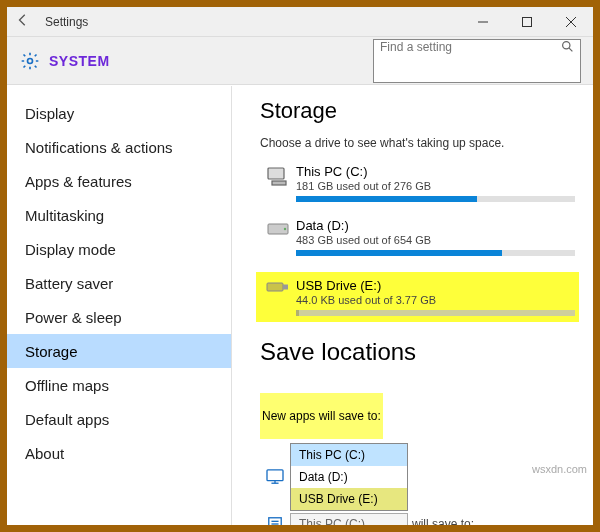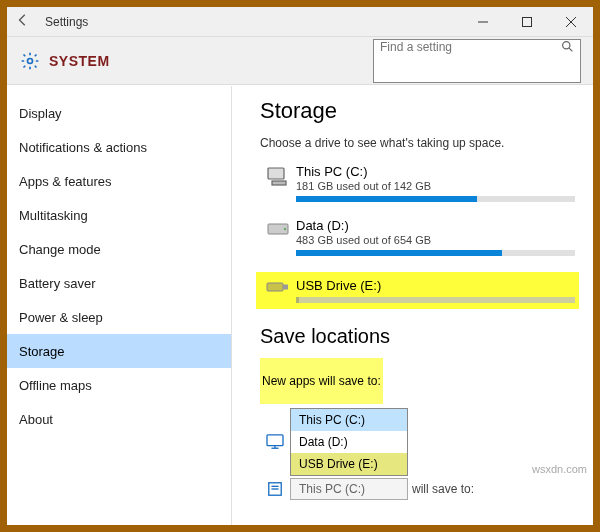--- a/index.html
+++ b/index.html
@@ -31,42 +31,42 @@
 
   
   .headerrow {
     height: 48px; background: #f0f0f0; border-bottom: 1px solid #ddd;
     display:flex; align-items:center; padding: 0 12px;
   }
   .gear {
     width:22px; height:22px; margin-right:8px;
     display:flex;align-items:center;justify-content:center;
   }
-  .headerrow h1 { font-size: 14px; font-weight:600; letter-spacing:0.5px; color:#7f1d1d;}
+  .headerrow h1 { font-size: 14px; font-weight:600; letter-spacing:0.5px; color:#6d28d9;}
   .headerrow .spacer{flex:1;}
   .searchbox {
     width: 208px; height: 44px; border:1px solid #888; background:#fff;
     display:flex; align-items:flex-start; padding:0 6px;
   }
   .searchbox input {
     border:none; outline:none; flex:1; font-size:12px; color:#555; background:transparent;
   }
   .searchbox .sicon { color:#666; font-size:13px; }
 
   
   .body { position:absolute; top:79px; bottom:0; left:0; right:0; display:flex; }
 
   
   .sidebar {
     width: 225px; border-right:1px solid #e0e0e0;
     padding: 10px 0; overflow:hidden;
   }
   .sidebar .item {
-    height: 34px; display:flex; align-items:center; padding-left:12px;
-    font-size: 13px; color:#222; cursor:pointer;
+    height: 34px; display:flex; align-items:center; padding-left:18px;
+    font-size: 15px; color:#222; cursor:pointer;
   }
   .sidebar .item.selected {
     background:#b9dcff; color:#000;
   }
 
   
   .main {
     flex:1; padding: 12px 18px 12px 28px; overflow:hidden; position:relative;
   }
   .main h2 { font-size:22px; font-weight:400; margin-bottom:12px; }
@@ -81,21 +81,21 @@
     height:6px; width:100%; background:#e0e0e0; margin-top:4px; position:relative;
   }
   .bar .fill { position:absolute; left:0; top:0; bottom:0; background:#0a84d8; }
 
   .drive.hl {
     background:#feff3a; padding:6px 4px; margin-left:-4px; margin-right:-4px;
   }
   .drive.hl .bar{ background:#cfcf9c; }
   .drive.hl .bar .fill{ background:#b0b070; }
 
-  .main h3 { font-size:20px; font-weight:400; margin-top:10px; margin-bottom:10px; }
+  .main h3 { font-size:24px; font-weight:400; margin-top:10px; margin-bottom:27px; }
 
   .saveblock { margin-top:6px; }
   .savelabel { font-size:12px; display:inline-block; padding:16px 2px;}
   .savelabel.hl { background:#feff70; }
 
   .dropdowns { position:relative; margin-top:4px; margin-left:0; }
   .dd-row { display:flex; align-items:center; }
   .dd-icon { width:30px; display:flex; justify-content:center; color:#0a70c0; }
   .dd-list {
     border:1px solid #888; background:#fff; width:118px;
@@ -168,44 +168,45 @@
     </div>
   </div>
 
   <div class="body">
 
     <div class="sidebar" id="sidebar">
         <div class="item">Display</div>
         <div class="item">Notifications &amp; actions</div>
         <div class="item">Apps &amp; features</div>
         <div class="item">Multitasking</div>
-        <div class="item">Change mode</div>
+        <div class="item">Display mode</div>
         <div class="item">Battery saver</div>
         <div class="item">Power &amp; sleep</div>
         <div class="item selected">Storage</div>
         <div class="item">Offline maps</div>
+        <div class="item">Default apps</div>
         <div class="item">About</div>
       </div>
 
     <div class="main">
 
       <h2>Storage</h2>
       <div class="sub">Choose a drive to see what's taking up space.</div>
 
       <div id="drives">
           <div class="drive">
             <div class="dicon">
               <svg width="24" height="20" viewBox="0 0 24 20" fill="none" stroke="#666" stroke-width="1.2">
                 <rect x="2" y="2" width="16" height="11" rx="1" fill="#ddd"></rect>
                 <rect x="6" y="15" width="14" height="4" fill="#bbb"></rect>
               </svg>
             </div>
             <div class="dbody">
               <div class="dname">This PC (C:)</div>
-              <div class="dused">181 GB used out of 142 GB</div>
+              <div class="dused">181 GB used out of 276 GB</div>
               <div class="bar">
                 <div class="fill" style="width:65%"></div>
               </div>
             </div>
           </div>
           <div class="drive">
             <div class="dicon">
               <svg width="24" height="18" viewBox="0 0 24 18">
                 <rect x="2" y="4" width="20" height="10" rx="1" fill="#ccc" stroke="#888"></rect>
                 <circle cx="19" cy="9" r="1.2" fill="#6a6"></circle>
@@ -221,20 +222,21 @@
           </div>
           <div class="drive hl">
             <div class="dicon">
               <svg width="24" height="14" viewBox="0 0 24 14">
                 <rect x="1" y="3" width="16" height="8" rx="1" fill="#c9c24a" stroke="#888"></rect>
                 <rect x="17" y="4.5" width="5" height="5" fill="#999"></rect>
               </svg>
             </div>
             <div class="dbody">
               <div class="dname">USB Drive (E:)</div>
+              <div class="dused">44.0 KB used out of 3.77 GB</div>
               <div class="bar">
                 <div class="fill" style="width:1%"></div>
               </div>
             </div>
           </div>
         </div>
 
       <h3>Save locations</h3>
 
       <div class="saveblock">

